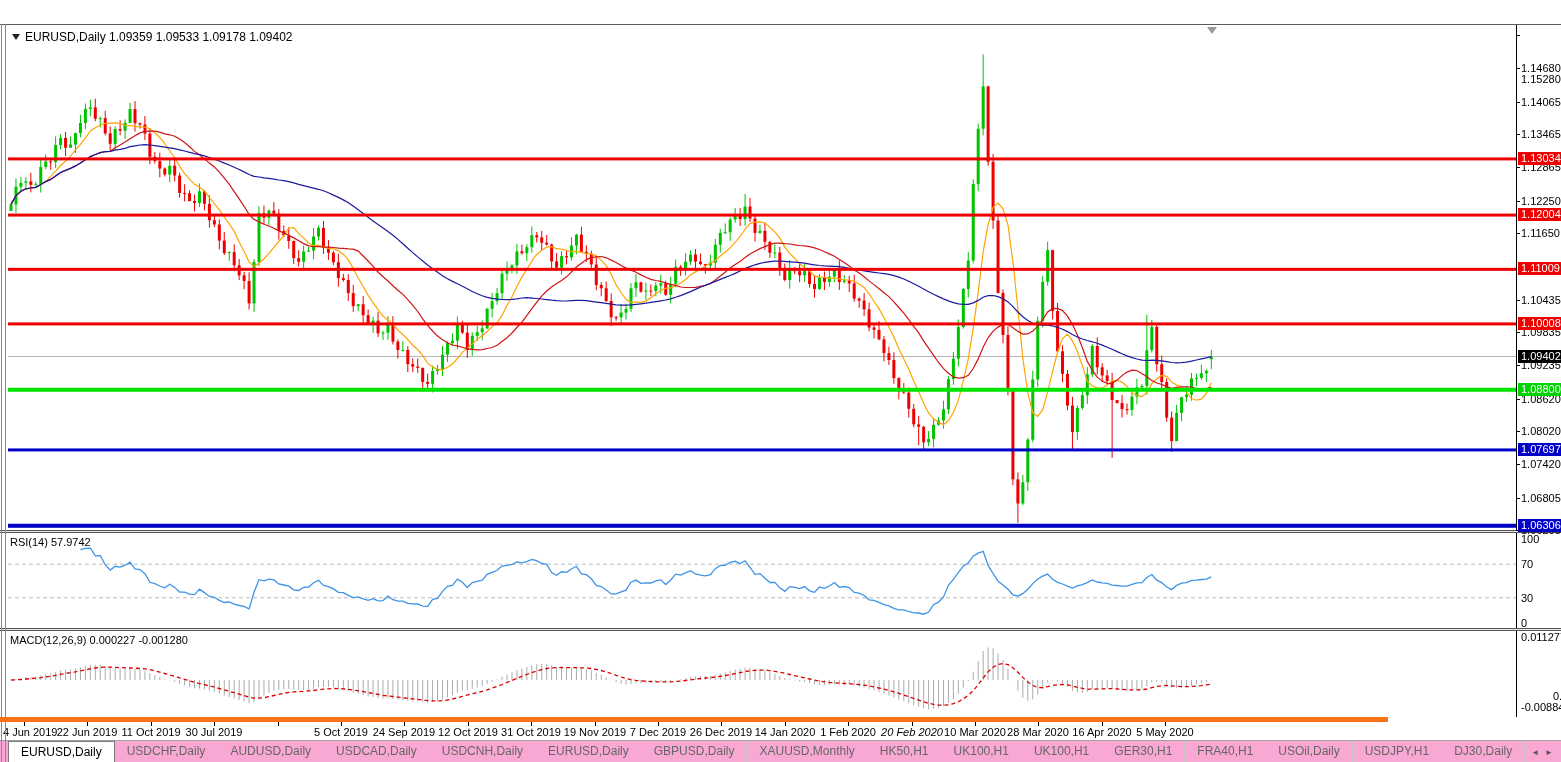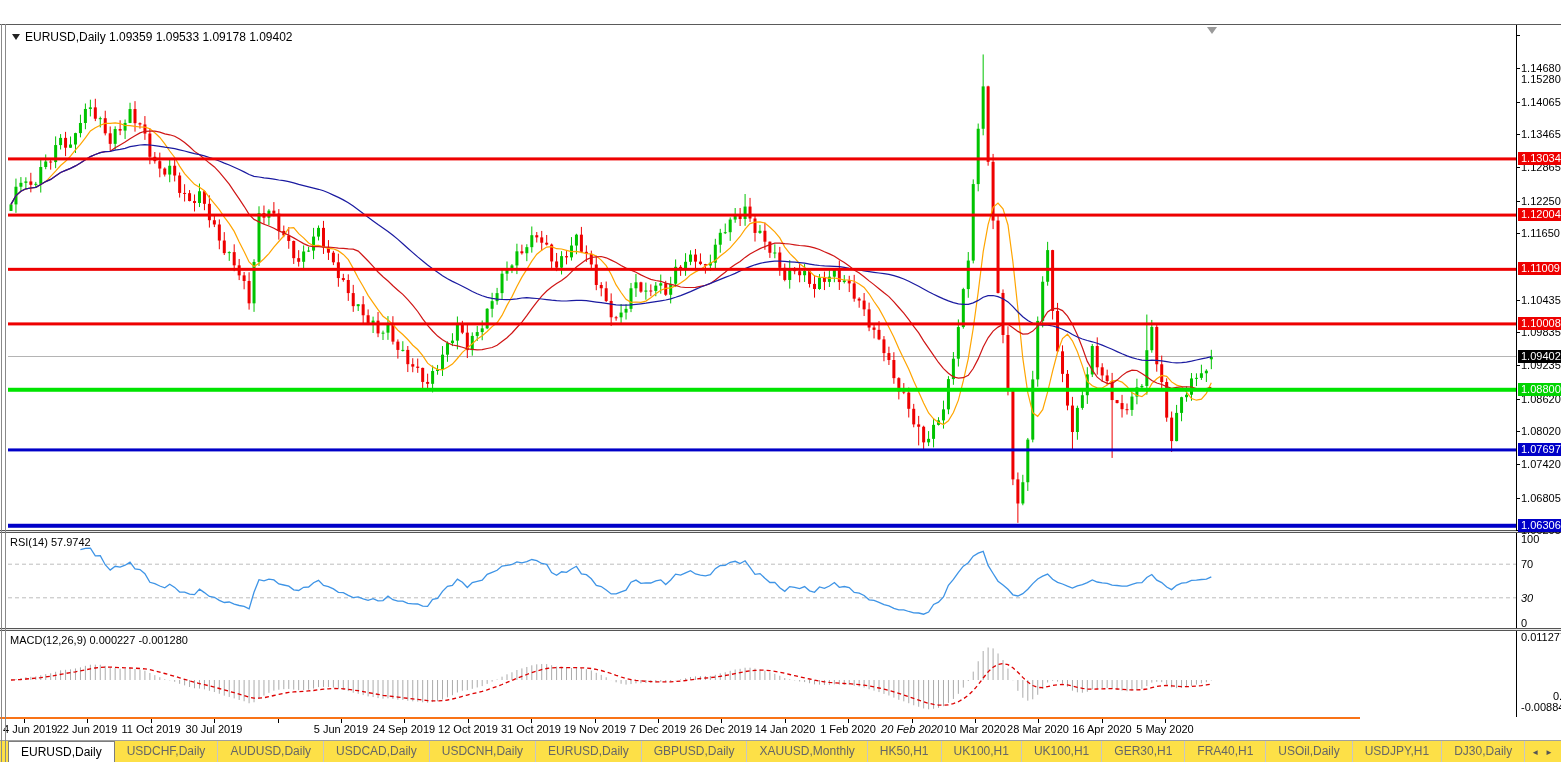--- a/index.html
+++ b/index.html
@@ -29,25 +29,25 @@
                border-top:6px solid #222;display:inline-block;}
   #shift-marker{position:absolute;top:2px;width:0;height:0;border-left:5px solid transparent;
                 border-right:5px solid transparent;border-top:7px solid #9a9a9a;z-index:4;}
   
   .tick-label{position:absolute;left:1521px;font-size:11px;color:#000;white-space:nowrap;}
   .tick-mark{position:absolute;left:1516px;width:4px;height:1px;background:#000;}
   .price-badge{position:absolute;left:1518px;font-size:11px;line-height:13px;color:#fff;
                padding:0 3px;white-space:nowrap;z-index:6;}
   
   #date-axis{position:absolute;left:0;top:717px;width:1360px;height:23px;background:#fff;
-             border-top:2px solid #f97316;}
+             border-top:5px solid #f97316;padding-left:28px;}
   .date-label{position:absolute;top:4px;font-size:11px;color:#000;white-space:nowrap;}
   .date-tick{position:absolute;top:0;width:1px;height:4px;background:#000;}
   
-  #tabbar{position:absolute;left:0;top:740px;width:1561px;height:22px;background:#fde047;
+  #tabbar{position:absolute;left:0;top:740px;width:1561px;height:22px;background:#f9a8d4;
           border-top:1px solid #a0a0a0;display:flex;align-items:stretch;}
   .tab{font-size:12px;color:#666;padding:3px 12px 0 12px;border-right:1px solid #c6c6c6;
        white-space:nowrap;cursor:default;}
   .tab.active{background:#fff;color:#000;border:1px solid #7d7d7d;border-bottom:none;margin-left:8px;
               box-shadow:1px 0 0 #fff inset;}
   .tab-arrows{margin-left:auto;display:flex;align-items:center;gap:6px;padding-right:8px;}
   .tab-arrow{font-size:8px;color:#555;cursor:default;}
 </style>
 </head>
 <body>
@@ -833,21 +833,21 @@
       <div class="date-label" style="left: 3px;">4 Jun 2019</div>
       <div class="date-tick" style="left: 87px;"></div>
       <div class="date-label" style="left: 87px; transform: translateX(-50%);">22 Jun 2019</div>
       <div class="date-tick" style="left: 151px;"></div>
       <div class="date-label" style="left: 151px; transform: translateX(-50%);">11 Oct 2019</div>
       <div class="date-tick" style="left: 214px;"></div>
       <div class="date-label" style="left: 214px; transform: translateX(-50%);">30 Jul 2019</div>
       <div class="date-tick" style="left: 278px;"></div>
       <div class="date-label" style="left: 278px; transform: translateX(-50%); margin-top: 38px;">17 Aug 2019</div>
       <div class="date-tick" style="left: 341px;"></div>
-      <div class="date-label" style="left: 341px; transform: translateX(-50%);">5 Jun 2019</div>
+      <div class="date-label" style="left: 341px; transform: translateX(-50%);">5 Oct 2019</div>
       <div class="date-tick" style="left: 404px;"></div>
       <div class="date-label" style="left: 404px; transform: translateX(-50%);">24 Sep 2019</div>
       <div class="date-tick" style="left: 468px;"></div>
       <div class="date-label" style="left: 468px; transform: translateX(-50%);">12 Oct 2019</div>
       <div class="date-tick" style="left: 531px;"></div>
       <div class="date-label" style="left: 531px; transform: translateX(-50%);">31 Oct 2019</div>
       <div class="date-tick" style="left: 595px;"></div>
       <div class="date-label" style="left: 595px; transform: translateX(-50%);">19 Nov 2019</div>
       <div class="date-tick" style="left: 658px;"></div>
       <div class="date-label" style="left: 658px; transform: translateX(-50%);">7 Dec 2019</div>
@@ -927,18 +927,18 @@
     <div class="price-badge" style="top: 152px; background: rgb(238, 0, 0);">1.13034</div>
     <div class="price-badge" style="top: 208px; background: rgb(238, 0, 0);">1.12004</div>
     <div class="price-badge" style="top: 262px; background: rgb(238, 0, 0);">1.11009</div>
     <div class="price-badge" style="top: 317px; background: rgb(238, 0, 0);">1.10008</div>
     <div class="price-badge" style="top: 350px; background: rgb(0, 0, 0);">1.09402</div>
     <div class="price-badge" style="top: 383px; background: rgb(0, 212, 0);">1.08800</div>
     <div class="price-badge" style="top: 443px; background: rgb(0, 0, 200);">1.07697</div>
     <div class="price-badge" style="top: 519px; background: rgb(0, 0, 200);">1.06306</div>
     <div class="tick-label" style="top: 533px;">100</div>
     <div class="tick-label" style="top: 558px;">70</div>
-    <div class="tick-label" style="top: 592px; font-style: italic;">30</div>
+    <div class="tick-label" style="top: 592px;">30</div>
     <div class="tick-label" style="top: 617px;">0</div>
     <div class="tick-label" style="top: 631px;">0.011277</div>
     <div class="tick-label" style="top: 690px; margin-left: 32px;">0.00</div>
     <div class="tick-label" style="top: 701px;">-0.00884</div>
   </div>
 
 </body></html>

